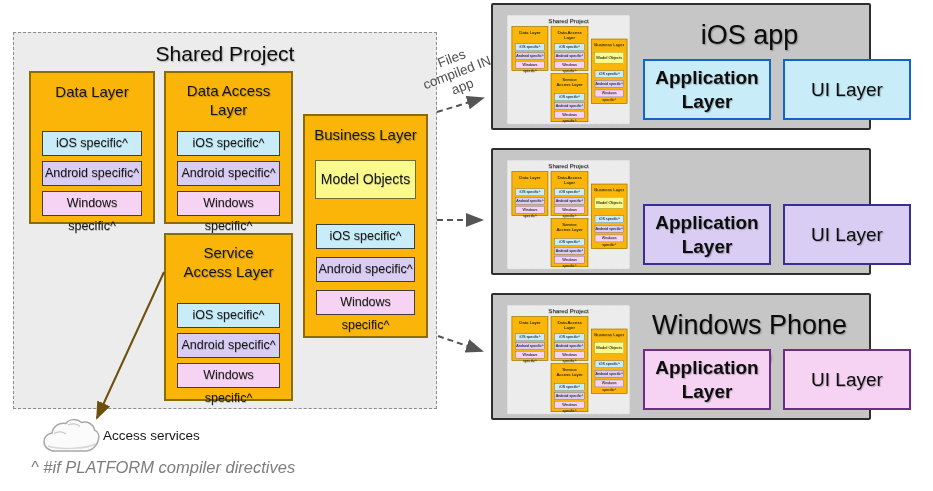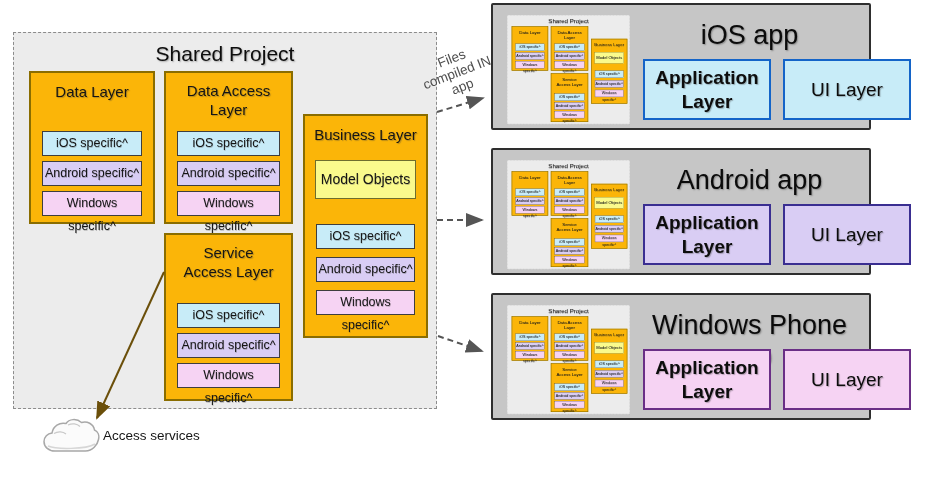--- a/index.html
+++ b/index.html
@@ -199,21 +199,20 @@
     </div>
 
     <div id="layer-service" class="layer">
       <div class="layer-title two-line">Service Access Layer</div>
       <div class="item ios" style="top:68px">iOS specific^</div>
       <div class="item android" style="top:98px">Android specific^</div>
       <div class="item windows" style="top:128px">Windows specific^</div>
     </div>
   </div>
       </div>
-    <div class="app-title">Android app</div>
     <div class="app-layer-box application">Application Layer</div>
     <div class="app-layer-box ui">UI Layer</div>
   </div>
 
   <div class="app-box app-windows" style="top:293px">
     <div class="mini">
         <div class="shared-project" style="left:13px; top:32px;">
     <div class="sp-title">Shared Project</div>
 
     <div id="layer-data" class="layer">
@@ -272,14 +271,15 @@
     <path d="M13,34 C6,34 2,29.5 2,24.5 C2,20 5.5,16.5 10,16 C11,9 17.5,5 24,6.5
              C27,2 34.5,1 39.5,5.5 C45,3.5 51.5,7 52.5,13 C56,14.5 57.5,18.5 56.5,22.5
              C55.5,28 50.5,34 43.5,34 Z" fill="#fbfbfb" stroke="#a8a8a8" stroke-width="1.5"></path>
     <path d="M12,16.5 C16,14 21,14.5 24,17" fill="none" stroke="#c9c9c9" stroke-width="1.2"></path>
     <path d="M26,8 C30,6 35,6.5 38,9.5" fill="none" stroke="#c9c9c9" stroke-width="1.2"></path>
     <path d="M6,29 C14,32.5 44,32.5 53,27" fill="none" stroke="#d6d6d6" stroke-width="1.5"></path>
   </svg>
 
   <div id="cloud-label">Access services</div>
 
+  <div id="footnote">^ #if PLATFORM compiler directives</div>
 
 </div>
 
 </body></html>

